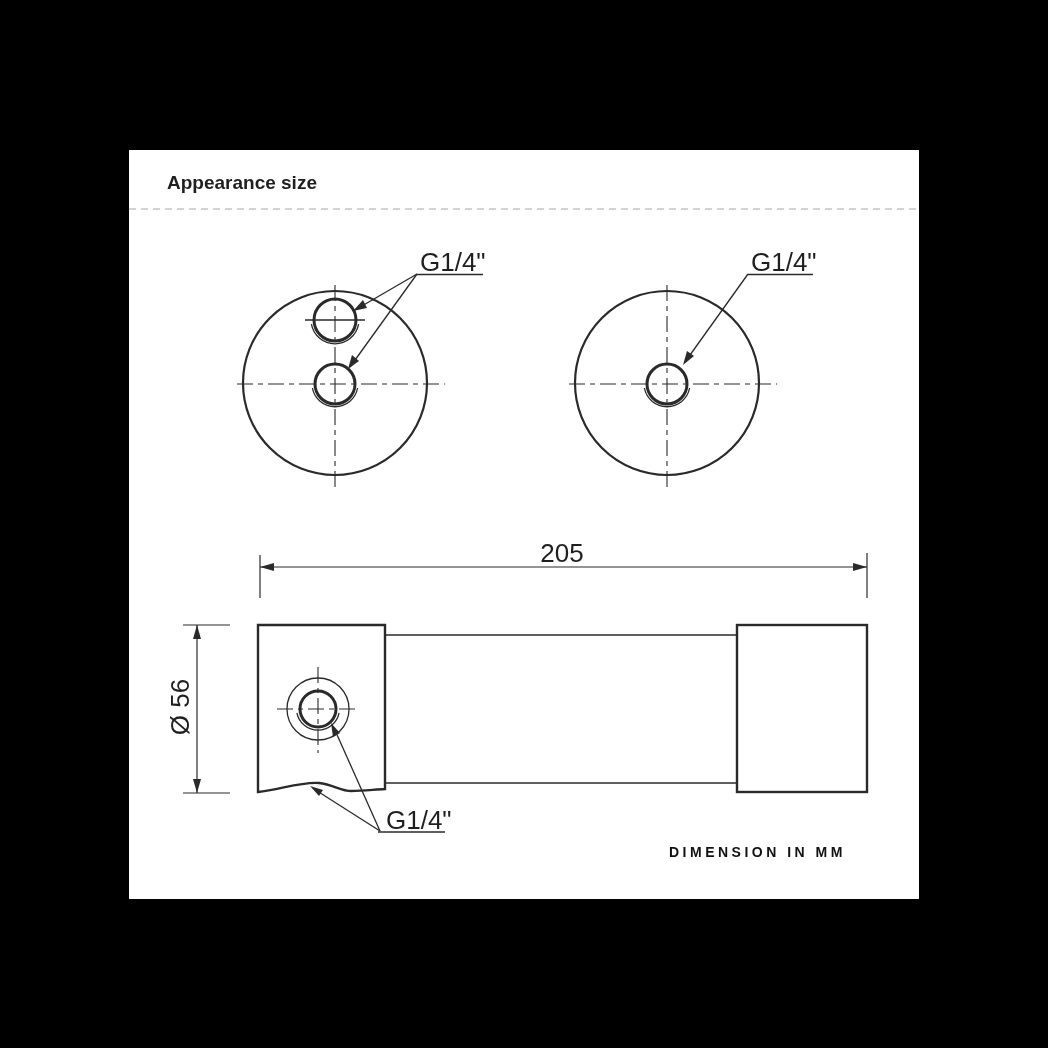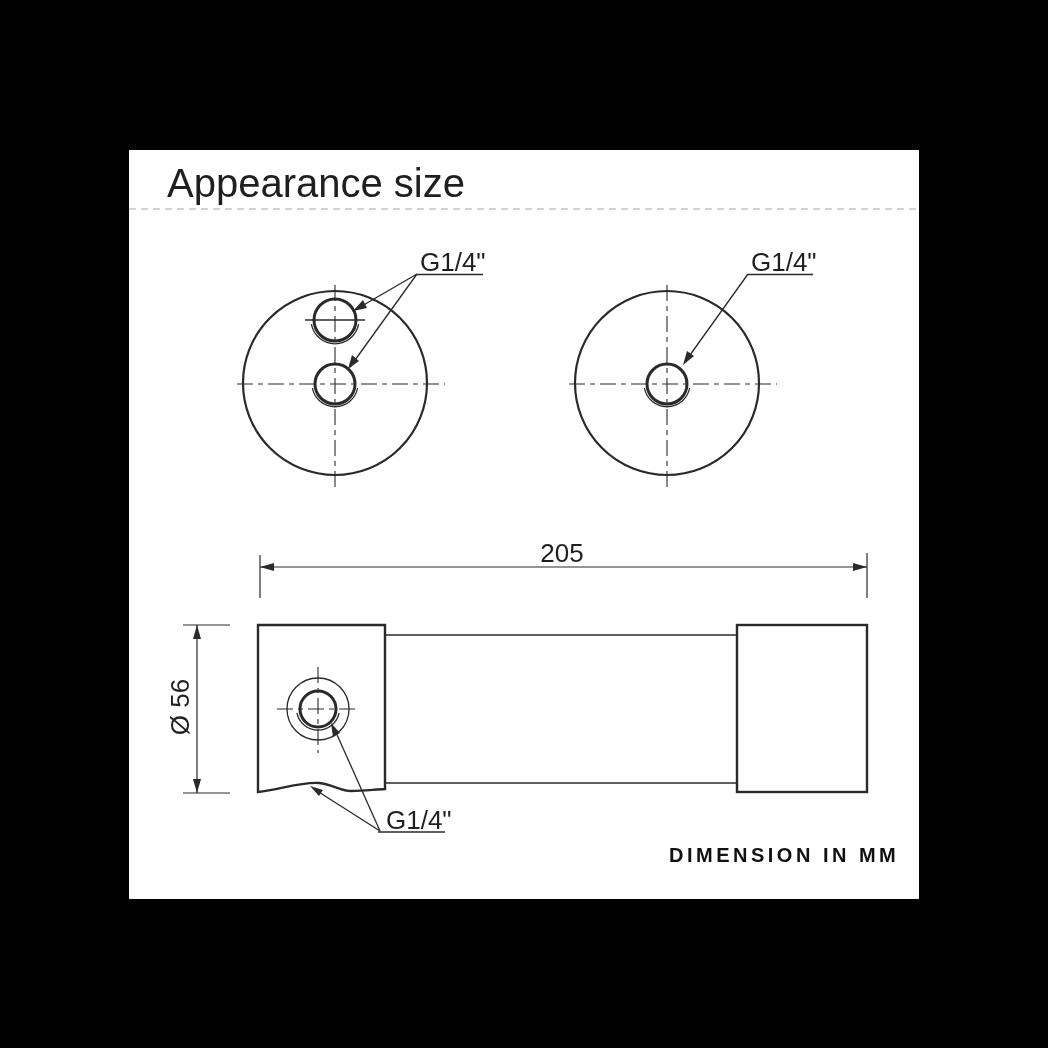--- a/index.html
+++ b/index.html
@@ -1,21 +1,21 @@
 <!DOCTYPE html>
 <html><head>
 <meta charset="utf-8">
 <style>
   html,body{margin:0;padding:0;background:#000;}
   .stage{position:relative;width:1048px;height:1048px;background:#000;overflow:hidden;
          font-family:"Liberation Sans",sans-serif;}
   .panel{position:absolute;left:129px;top:150px;width:790px;height:749px;background:#fff;}
-  .title{position:absolute;left:38px;top:11px;font-size:40px;font-weight:normal;color:#1f1f1f;
+  .title{position:absolute;left:38px;top:22px;font-size:19px;font-weight:bold;color:#1f1f1f;
          letter-spacing:0px;}
-  .footer-note{position:absolute;left:540px;top:694px;font-size:20px;font-weight:bold;
+  .footer-note{position:absolute;left:540px;top:694px;font-size:14px;font-weight:bold;
          color:#111;letter-spacing:3.5px;white-space:nowrap;}
   svg.drawing{position:absolute;left:0;top:0;}
   svg .ln{stroke:#2a2a2a;fill:none;}
   svg .thin{stroke-width:1.3;}
   svg .med{stroke-width:2.2;}
   svg .blk{stroke-width:2.4;}
   svg .bold{stroke-width:3;}
   svg .cl{stroke-width:1.1;stroke-dasharray:16 5 5 5;}
   svg .dim{stroke-width:1.2;}
   svg .sep{stroke:#a8a8a8;stroke-width:1.2;stroke-dasharray:7 5;}

